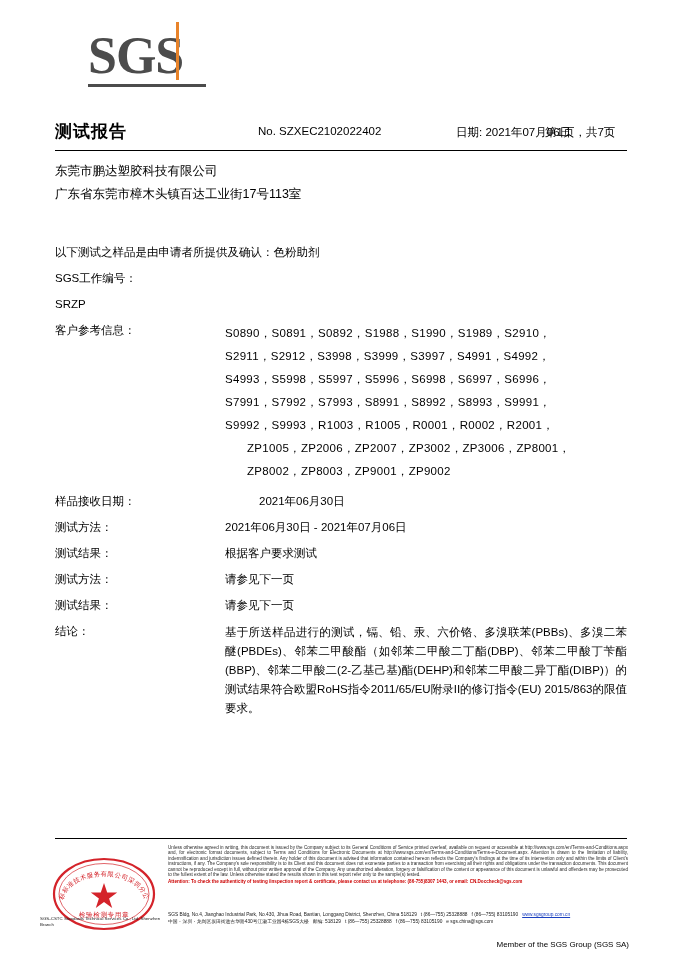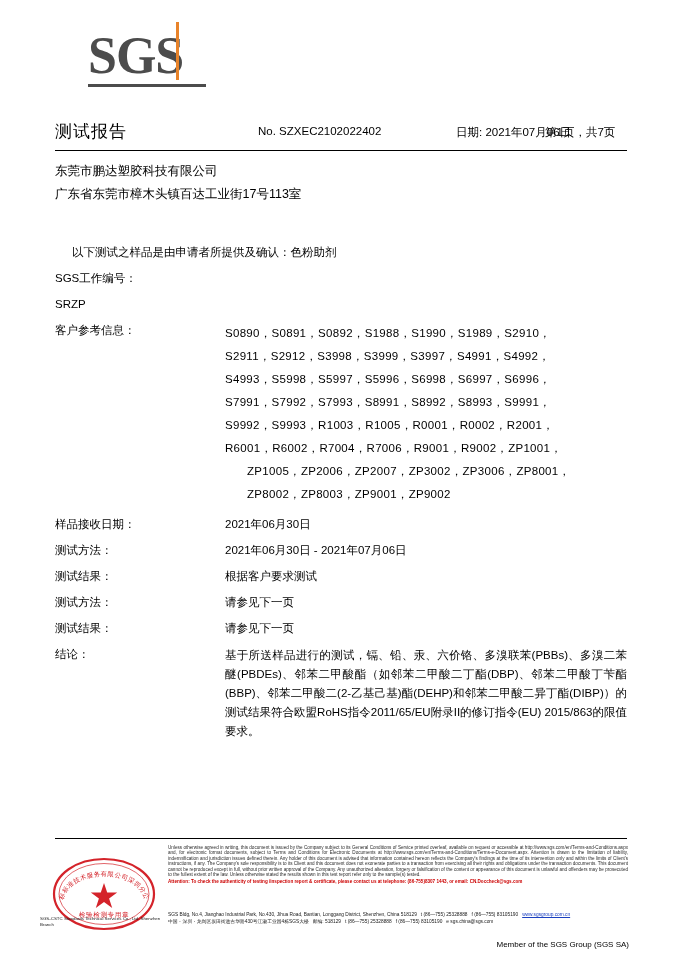--- a/index.html
+++ b/index.html
@@ -61,21 +61,21 @@
     left: 55px;
     top: 120px;
     width: 572px;
     height: 26px;
   }
   .doc-title {
     position: absolute;
     left: 0;
     top: 0;
     font-size: 17px;
-    font-weight: normal;
+    font-weight: bold;
     color: #000;
     letter-spacing: 1px;
   }
   .doc-no {
     position: absolute;
     left: 175px;
     top: 5px;
     font-size: 11.5px;
     padding-left: 28px;
   }
@@ -106,21 +106,21 @@
     position: absolute;
     left: 55px;
     top: 160px;
     font-size: 12.5px;
     line-height: 23px;
   }
 
   
   .intro {
     position: absolute;
-    left: 72px;
+    left: 55px;
     top: 245px;
     font-size: 11.5px;
   }
 
   
   .fields {
     position: absolute;
     left: 55px;
     top: 270px;
     width: 572px;
@@ -144,20 +144,21 @@
     line-height: 23px;
     letter-spacing: 0.3px;
   }
   .refs .indent {
     padding-left: 22px;
   }
 
   
   .gap-top {
     margin-top: 10px;
+    gap: 34px;
   }
   .concl {
     line-height: 19px;
     text-align: justify;
   }
 
   
   .footer-line {
     position: absolute;
     left: 55px;
@@ -271,21 +272,20 @@
     </div>
 
     <div class="frow">
       <div class="flabel">客户参考信息：</div>
       <div class="fvalue refs">
         <div>S0890，S0891，S0892，S1988，S1990，S1989，S2910，</div>
         <div>S2911，S2912，S3998，S3999，S3997，S4991，S4992，</div>
         <div>S4993，S5998，S5997，S5996，S6998，S6997，S6996，</div>
         <div>S7991，S7992，S7993，S8991，S8992，S8993，S9991，</div>
         <div>S9992，S9993，R1003，R1005，R0001，R0002，R2001，</div>
-        <div>R6001，R6002，R7004，R7006，R9001，R9002，ZP1001，</div>
         <div class="indent">ZP1005，ZP2006，ZP2007，ZP3002，ZP3006，ZP8001，</div>
         <div class="indent">ZP8002，ZP8003，ZP9001，ZP9002</div>
       </div>
     </div>
 
     <div class="frow gap-top">
       <div class="flabel">样品接收日期：</div>
       <div class="fvalue">2021年06月30日</div>
     </div>
 

